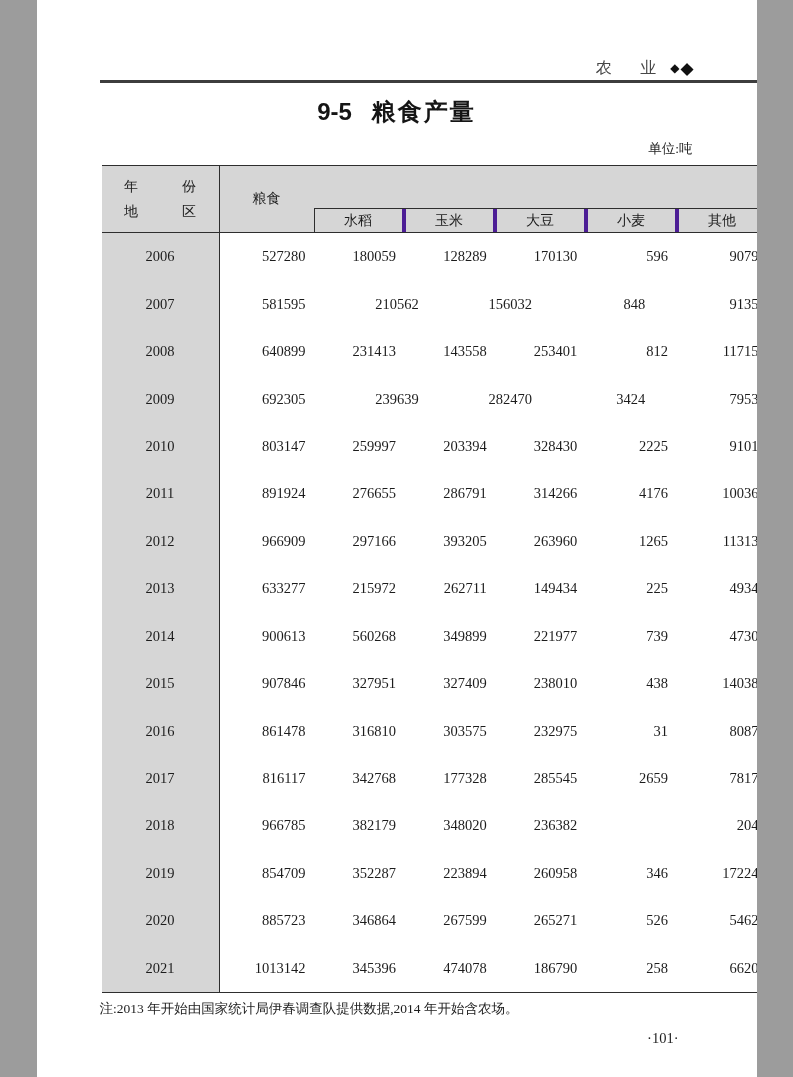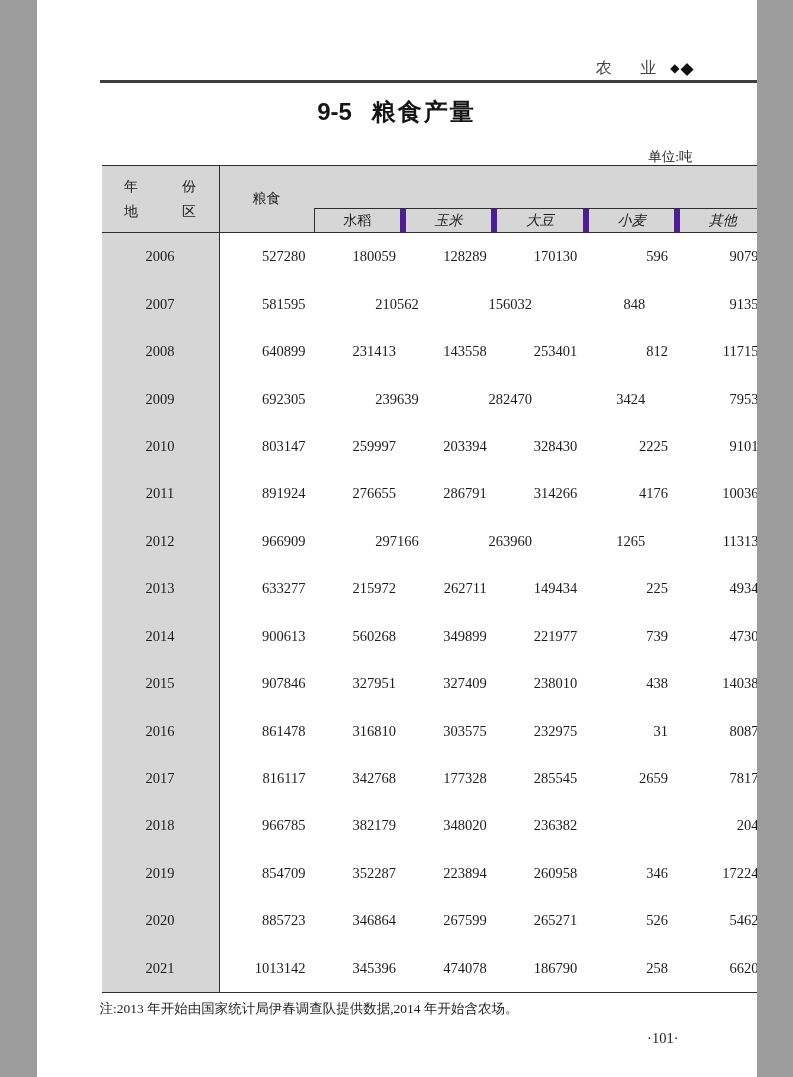--- a/index.html
+++ b/index.html
@@ -27,21 +27,21 @@
   }
 
   
   .title {
     position:absolute; top:96px; left:0; width:100%; text-align:center;
     font-family:"Liberation Sans","DejaVu Sans",sans-serif;
     font-weight:bold; font-size:24px; color:#151515;
   }
   .title .t-text { margin-left:20px; letter-spacing:2px; }
   .unit {
-    position:absolute; top:148px; right:64px; font-size:13.5px; color:#222;
+    position:absolute; top:140px; right:64px; font-size:13.5px; color:#222;
   }
 
   
   .grain-table {
     position:absolute; top:165px; left:65px; width:665px;
     border-top:1px solid #2e2e2e; border-bottom:1px solid #2e2e2e;
   }
   .thead {
     height:67px; background:#d6d6d6; display:flex;
     border-bottom:1px solid #2e2e2e;
@@ -59,21 +59,21 @@
   .subs { flex:1; display:flex; flex-direction:column;gap:23px; }
   .subs-strip { height:19px; }
   .subs-row {
     flex:1; display:flex;
     border:1px solid #2e2e2e; border-bottom:none;
   }
   .sub-cell {
     flex:1; display:flex; align-items:center; justify-content:center;
     font-size:14px;
   }
-  .sub-cell + .sub-cell { border-left:6px solid #4c1d95;font-style:italic; }
+  .sub-cell + .sub-cell { border-left:4px solid #4c1d95; }
 
   .tbody { background:#fff; }
   .trow { display:flex; height:47.45px;text-align:center; }
   .cell { display:flex; align-items:center; font-size:14.5px; }
   .year-cell {
     width:118px; background:#d6d6d6; border-right:1px solid #2e2e2e;
     justify-content:center;
   }
   .val-cell { flex:1; justify-content:flex-end; padding-right:8px; }
   .grain-cell { flex:0 0 94px; }
@@ -178,20 +178,21 @@
           <div class="cell val-cell">276655</div>
           <div class="cell val-cell">286791</div>
           <div class="cell val-cell">314266</div>
           <div class="cell val-cell">4176</div>
           <div class="cell val-cell">10036</div>
         </div>
         <div class="trow">
           <div class="cell year-cell">2012</div>
           <div class="cell val-cell grain-cell">966909</div>
           <div class="cell val-cell">297166</div>
+          <div class="cell val-cell">393205</div>
           <div class="cell val-cell">263960</div>
           <div class="cell val-cell">1265</div>
           <div class="cell val-cell">11313</div>
         </div>
         <div class="trow">
           <div class="cell year-cell">2013</div>
           <div class="cell val-cell grain-cell">633277</div>
           <div class="cell val-cell">215972</div>
           <div class="cell val-cell">262711</div>
           <div class="cell val-cell">149434</div>

